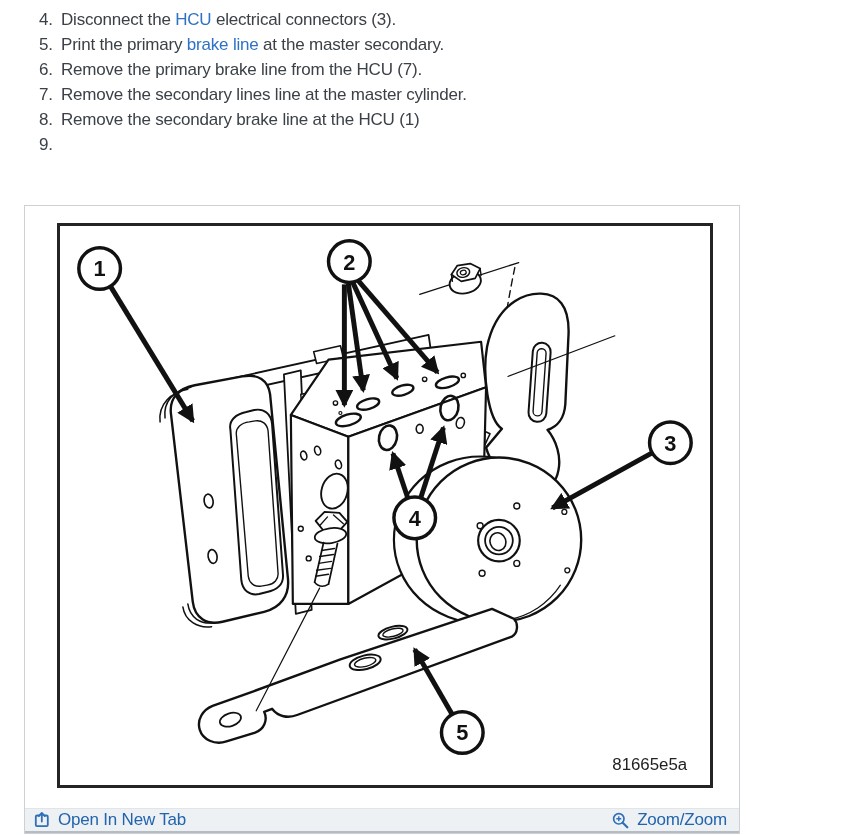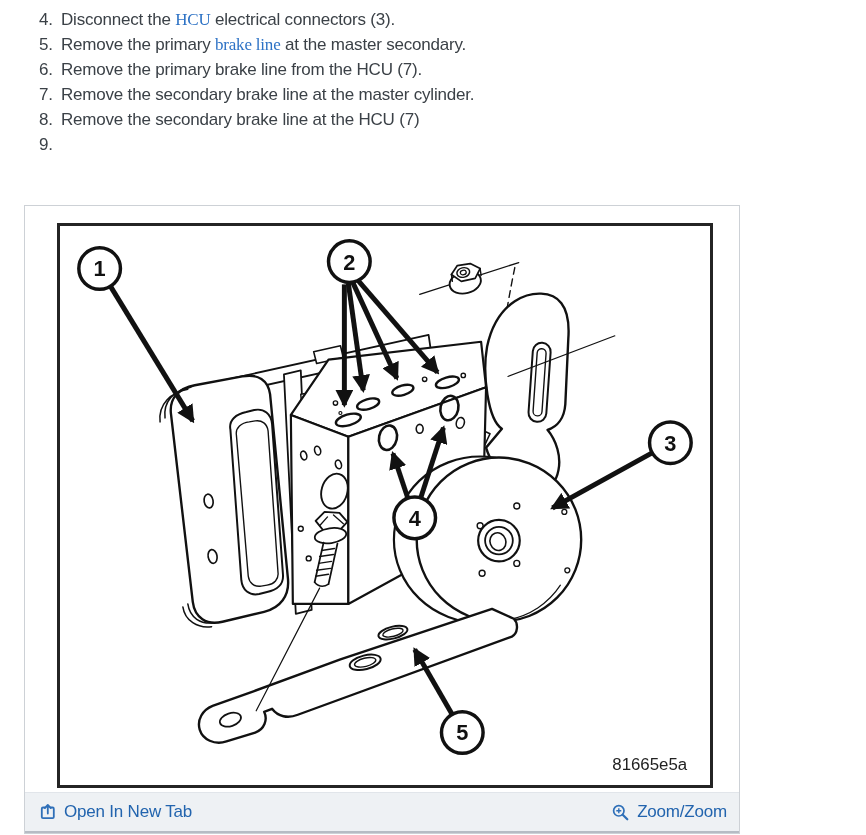--- a/index.html
+++ b/index.html
@@ -10,62 +10,62 @@
   body{
     width:866px;height:835px;position:relative;overflow:hidden;
     font-family:"Liberation Sans", sans-serif;
     -webkit-font-smoothing:antialiased;
   }
   
   .inst{position:absolute;left:39px;top:7px;width:560px;
         font-size:17px;line-height:25px;color:var(--text);letter-spacing:-0.2px;}
   .inst-row{display:flex;}
   .inst-num{width:17px;margin-right:5px;flex:0 0 auto;}
-  .inline-link{color:var(--link);text-decoration:none;cursor:pointer;font-family:Liberation Serif, serif;}
+  .inline-link{color:var(--link);text-decoration:none;cursor:pointer;}
   
   .panel{position:absolute;left:24px;top:205px;width:716px;height:629px;
          background:#fff;border:1px solid #cdd1d6;box-sizing:border-box;}
   .fig-box{position:absolute;left:32px;top:17px;width:656px;height:565px;
            border:3px solid var(--diag-border);box-sizing:border-box;background:#fff;}
   .fig-box svg{display:block;width:100%;height:100%;}
-  .panel-footer{position:absolute;left:0;right:0;bottom:0;height:41px;
+  .panel-footer{position:absolute;left:0;right:0;bottom:0;height:25px;
                 background:var(--footer-bg);border-top:1px solid #e1e5ea;
                 border-bottom:2px solid #b6bcc4;box-sizing:border-box;
                 display:flex;align-items:center;justify-content:space-between;
-                padding:0 12px 0 14px;}
+                padding:0 12px 0 8px;}
   .footer-link{display:flex;align-items:center;gap:7px;color:var(--footer-link);
                font-size:17px;letter-spacing:-0.2px;cursor:pointer;text-decoration:none;}
   .footer-link svg{display:block;}
   
   .ln{stroke:#111;fill:none;stroke-linejoin:round;stroke-linecap:round;}
   .fw{stroke:#111;fill:#fff;stroke-linejoin:round;stroke-linecap:round;}
 </style>
 </head>
 <body>
 
 <div class="inst">
     <div class="inst-row">
       <span class="inst-num">4.</span>
       <span class="inst-text"><span>Disconnect the </span><a class="inline-link">HCU</a><span> electrical connectors (3).</span></span>
     </div>
     <div class="inst-row">
       <span class="inst-num">5.</span>
-      <span class="inst-text"><span>Remove the primary </span><a class="inline-link">brake line</a><span> at the master secondary.</span></span>
+      <span class="inst-text"><span>Print the primary </span><a class="inline-link">brake line</a><span> at the master secondary.</span></span>
     </div>
     <div class="inst-row">
       <span class="inst-num">6.</span>
       <span class="inst-text"><span>Remove the primary brake line from the HCU (7).</span></span>
     </div>
     <div class="inst-row">
       <span class="inst-num">7.</span>
-      <span class="inst-text"><span>Remove the secondary brake line at the master cylinder.</span></span>
+      <span class="inst-text"><span>Remove the secondary lines line at the master cylinder.</span></span>
     </div>
     <div class="inst-row">
       <span class="inst-num">8.</span>
-      <span class="inst-text"><span>Remove the secondary brake line at the HCU (7)</span></span>
+      <span class="inst-text"><span>Remove the secondary brake line at the HCU (1)</span></span>
     </div>
     <div class="inst-row">
       <span class="inst-num">9.</span>
     </div>
   </div>
 
 <div class="panel">
   <div class="fig-box">
     <svg viewBox="0 0 656 565" preserveAspectRatio="none">
       <defs>

